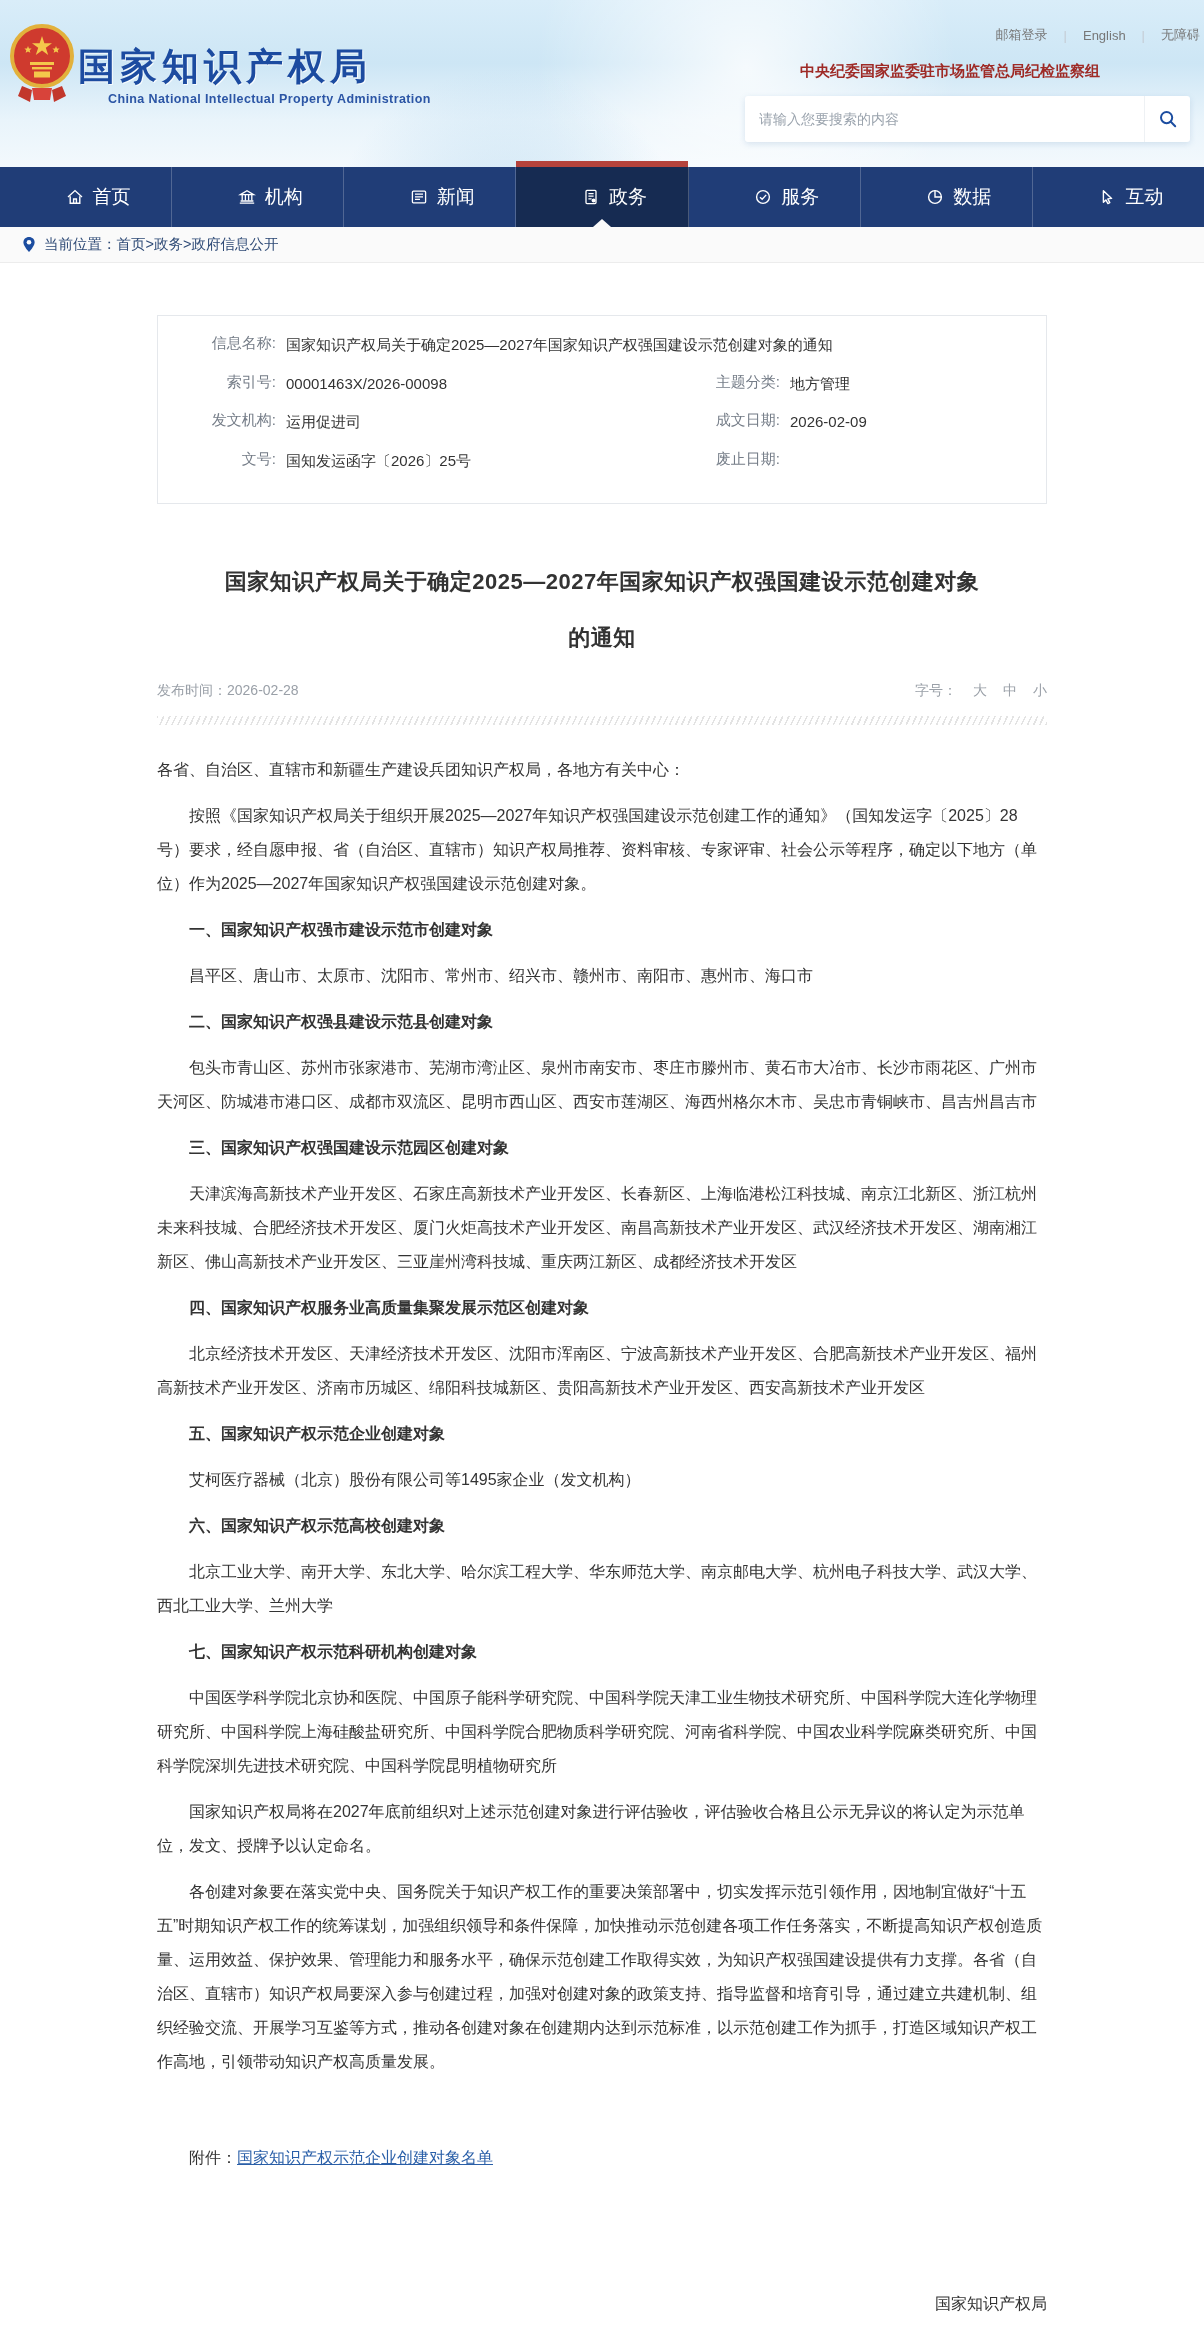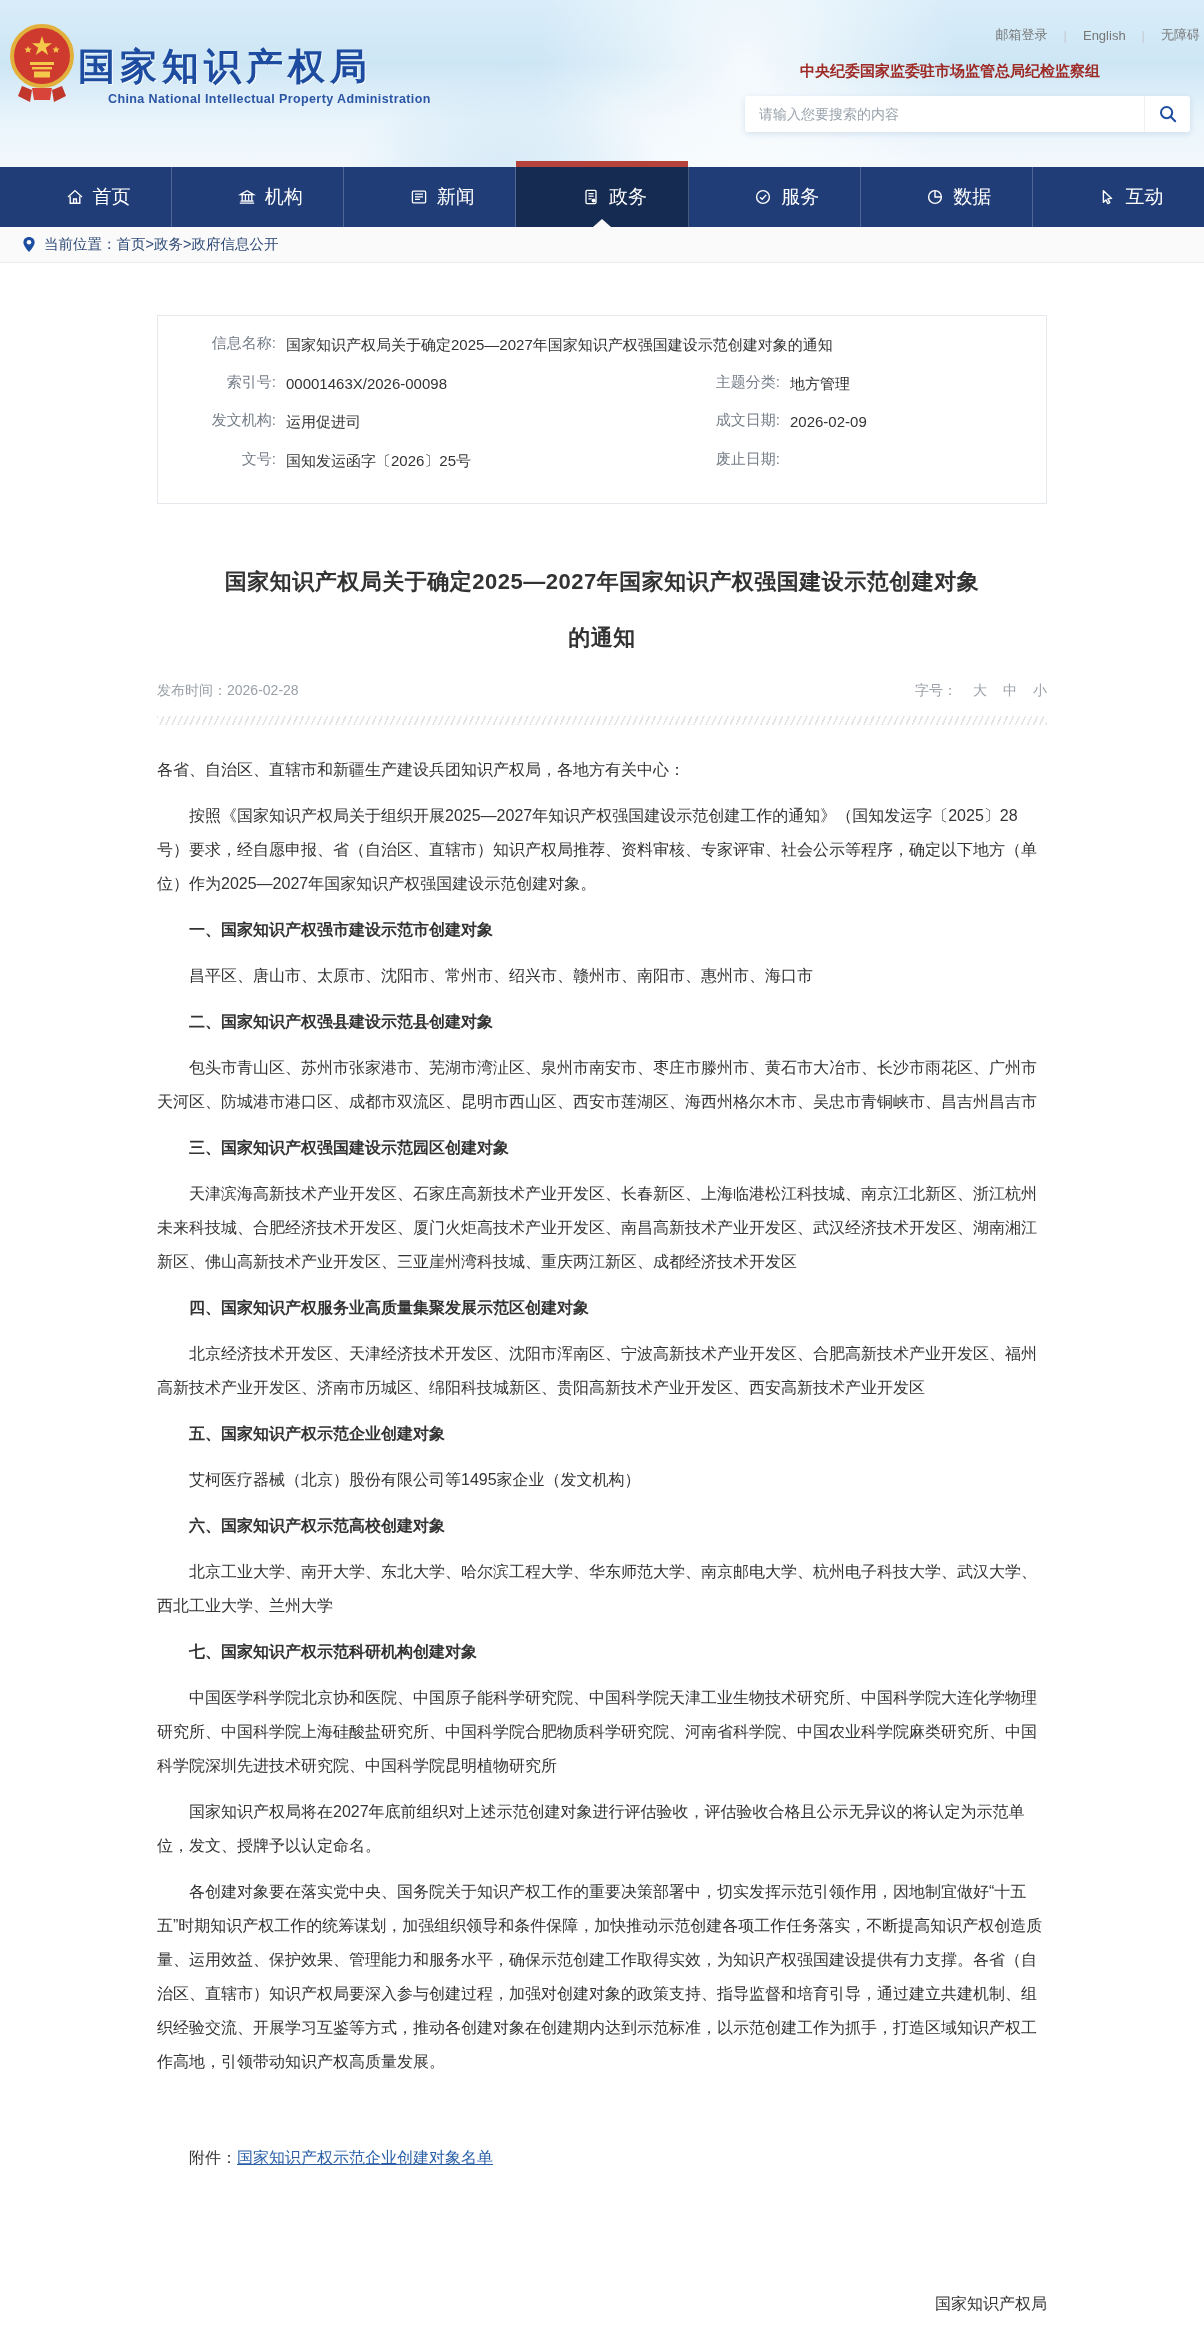--- a/index.html
+++ b/index.html
@@ -16,21 +16,21 @@
   .logo-block { position:absolute; left:10px; top:24px; display:flex; align-items:flex-start; cursor:pointer; }
   .emblem { width:64px; height:78px; }
   .site-title { position:absolute; left:78px; top:42px; font-size:37px; font-weight:bold; color:#1c4ba0;
     letter-spacing:5px; white-space:nowrap; text-shadow:1px 1px 0 rgba(255,255,255,.8); }
   .site-subtitle { position:absolute; left:80px; top:92px; font-size:12.5px; color:#2b55a5; letter-spacing:.4px; font-weight:bold;margin-left:28px; }
   .top-links { position:absolute; top:26px; right:0; font-size:13px; color:#777; display:flex; align-items:center; }
   .top-links a { color:#777; text-decoration:none; padding:0 16px; }
   .top-links a:last-child { padding-right:4px; }
   .top-links .sep { color:#c4cbd4; }
   .supervision { position:absolute; top:62px; right:104px; font-size:15px; color:#9e2a26; text-decoration:none; font-weight:bold; }
-  .search-box { position:absolute; top:96px; right:14px; width:445px; height:36px; background:#fff;
+  .search-box { position:absolute; top:96px; right:14px; width:445px; height:46px; background:#fff;
     border-radius:3px; box-shadow:0 2px 6px rgba(70,120,170,.18); display:flex; align-items:center; }
   .search-box input { flex:1; border:none; outline:none; font-size:14px; color:#555; padding:0 14px;
     font-family:inherit; background:transparent; }
   .search-box input::placeholder { color:#9aa3ad; }
   .search-btn { width:46px; height:100%; border:none; background:transparent; cursor:pointer;
     display:flex; align-items:center; justify-content:center; border-left:1px solid #eef1f4; }
 
   
   .main-nav { height:60px; background:#203d77; display:flex; position:relative; }
   .nav-item { flex:1 1 0; display:flex; align-items:center; justify-content:center; gap:9px;

